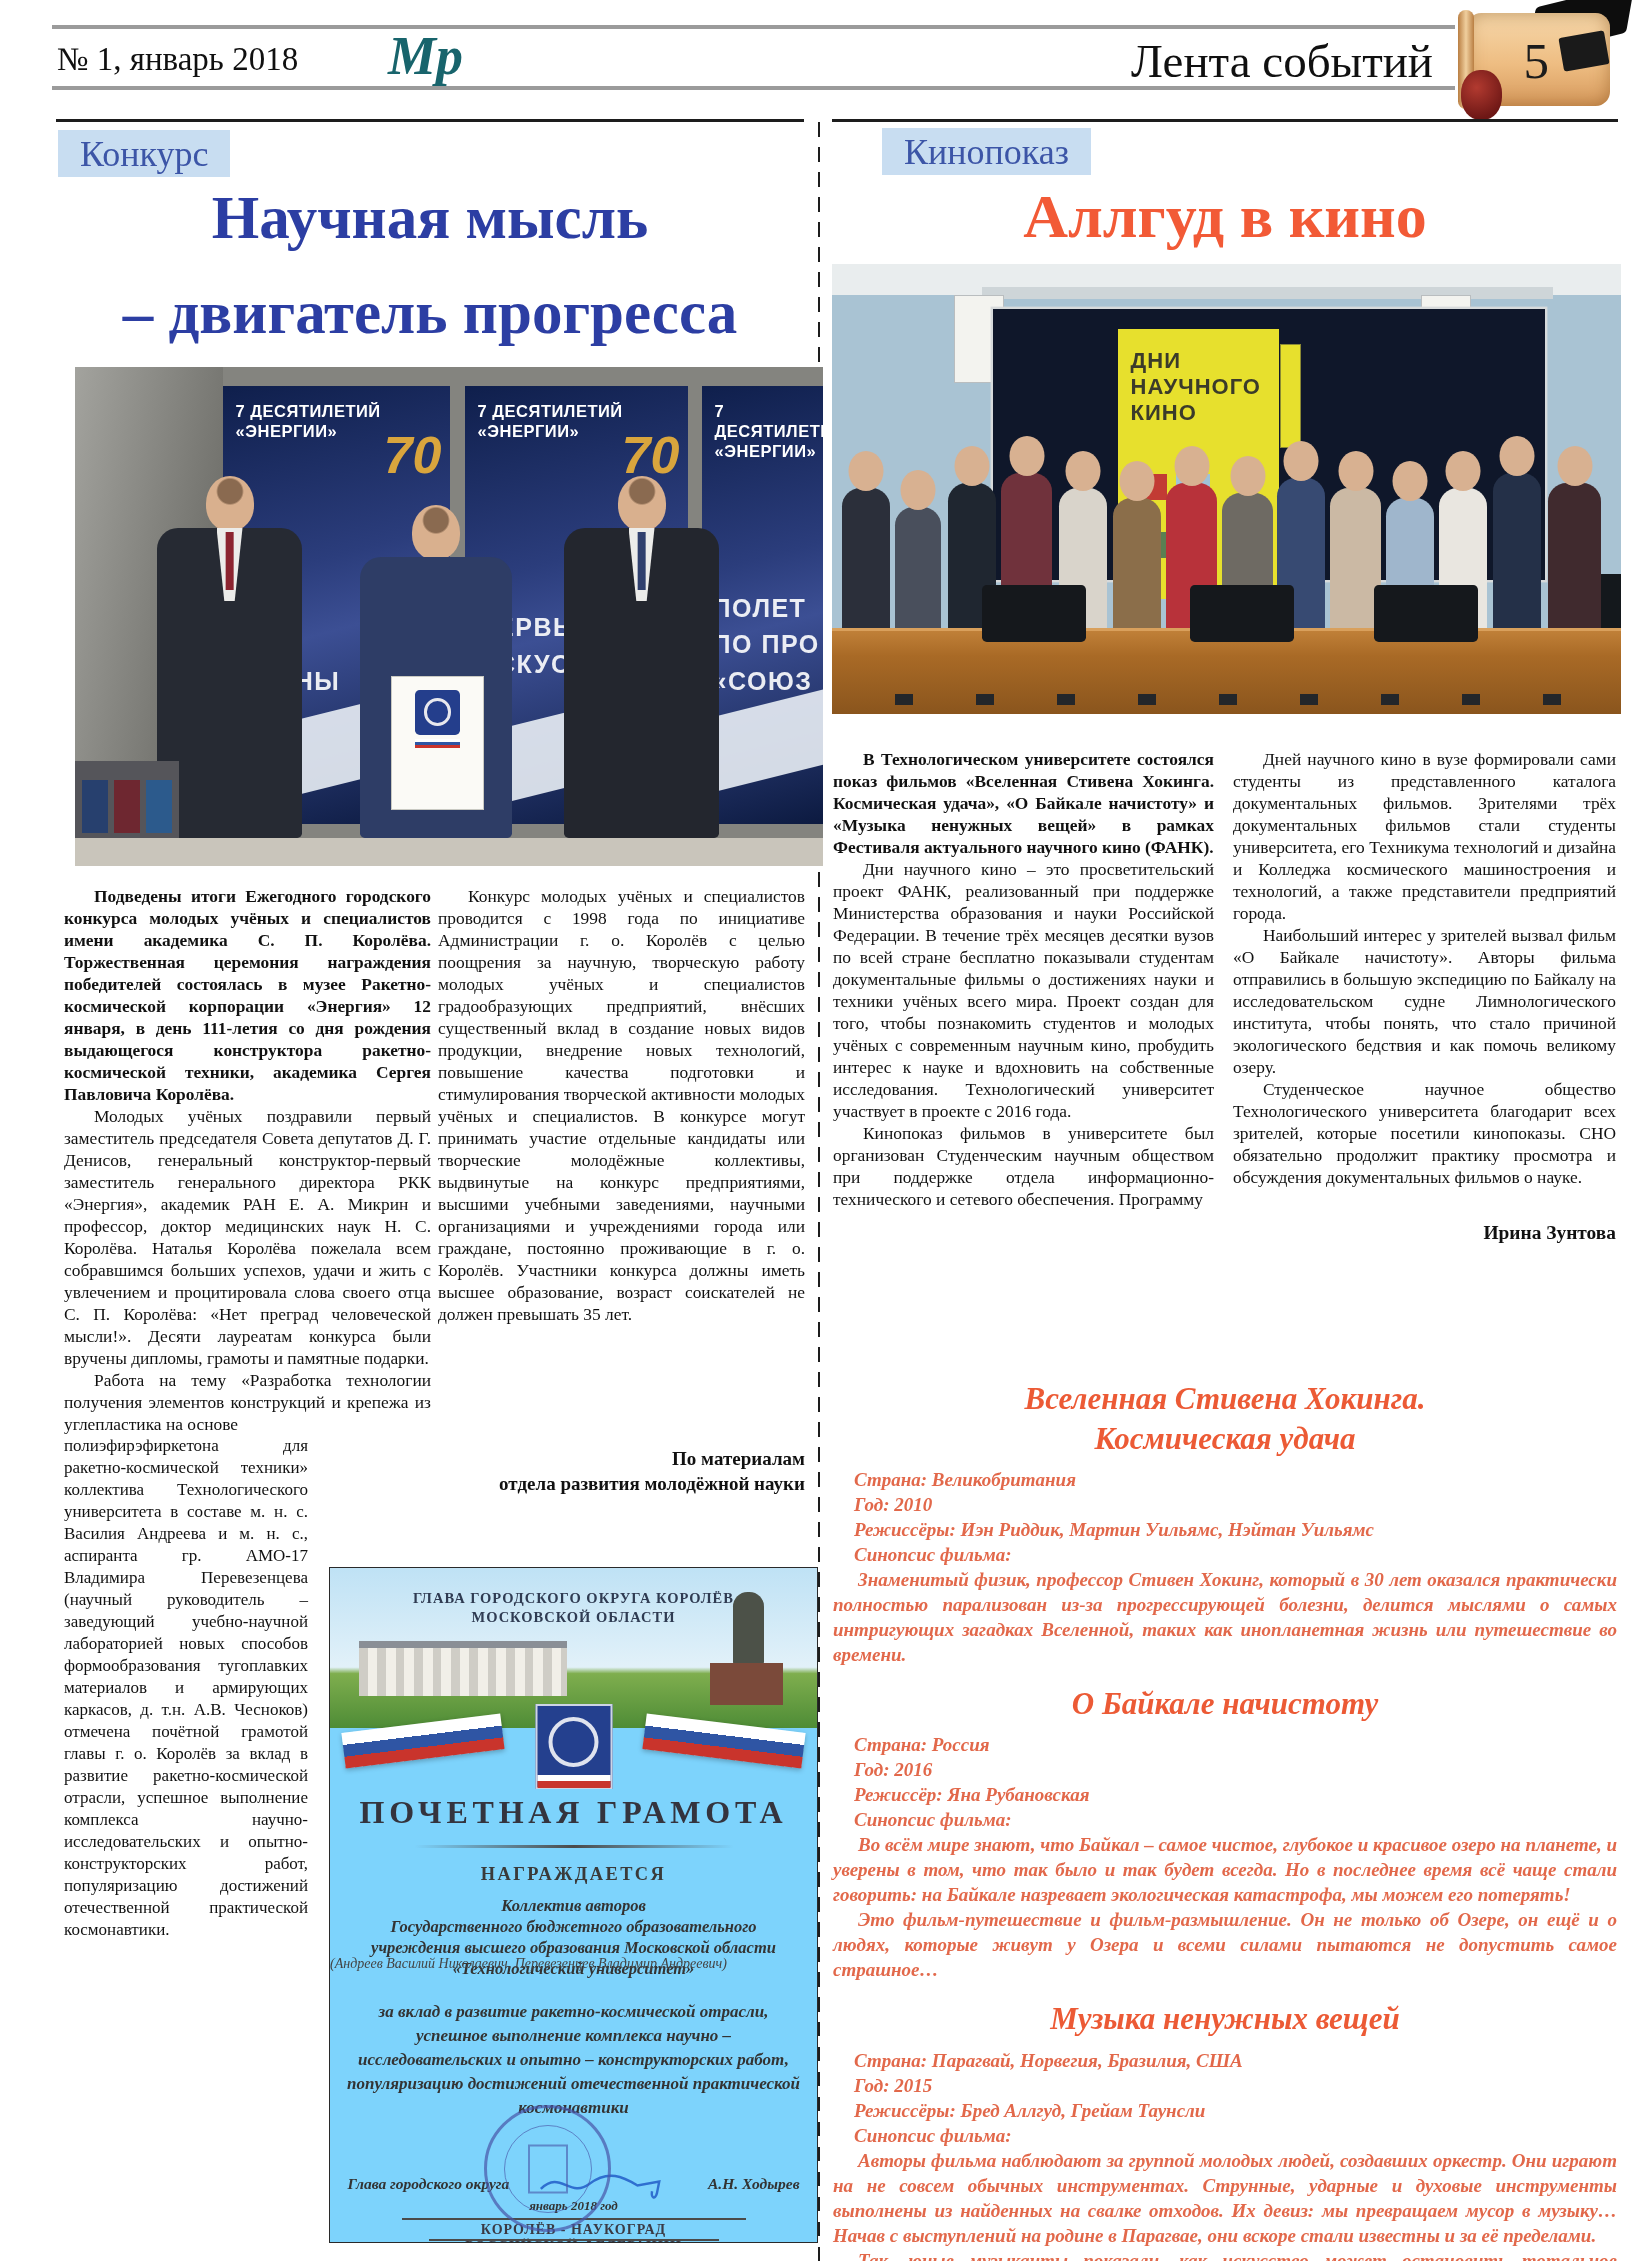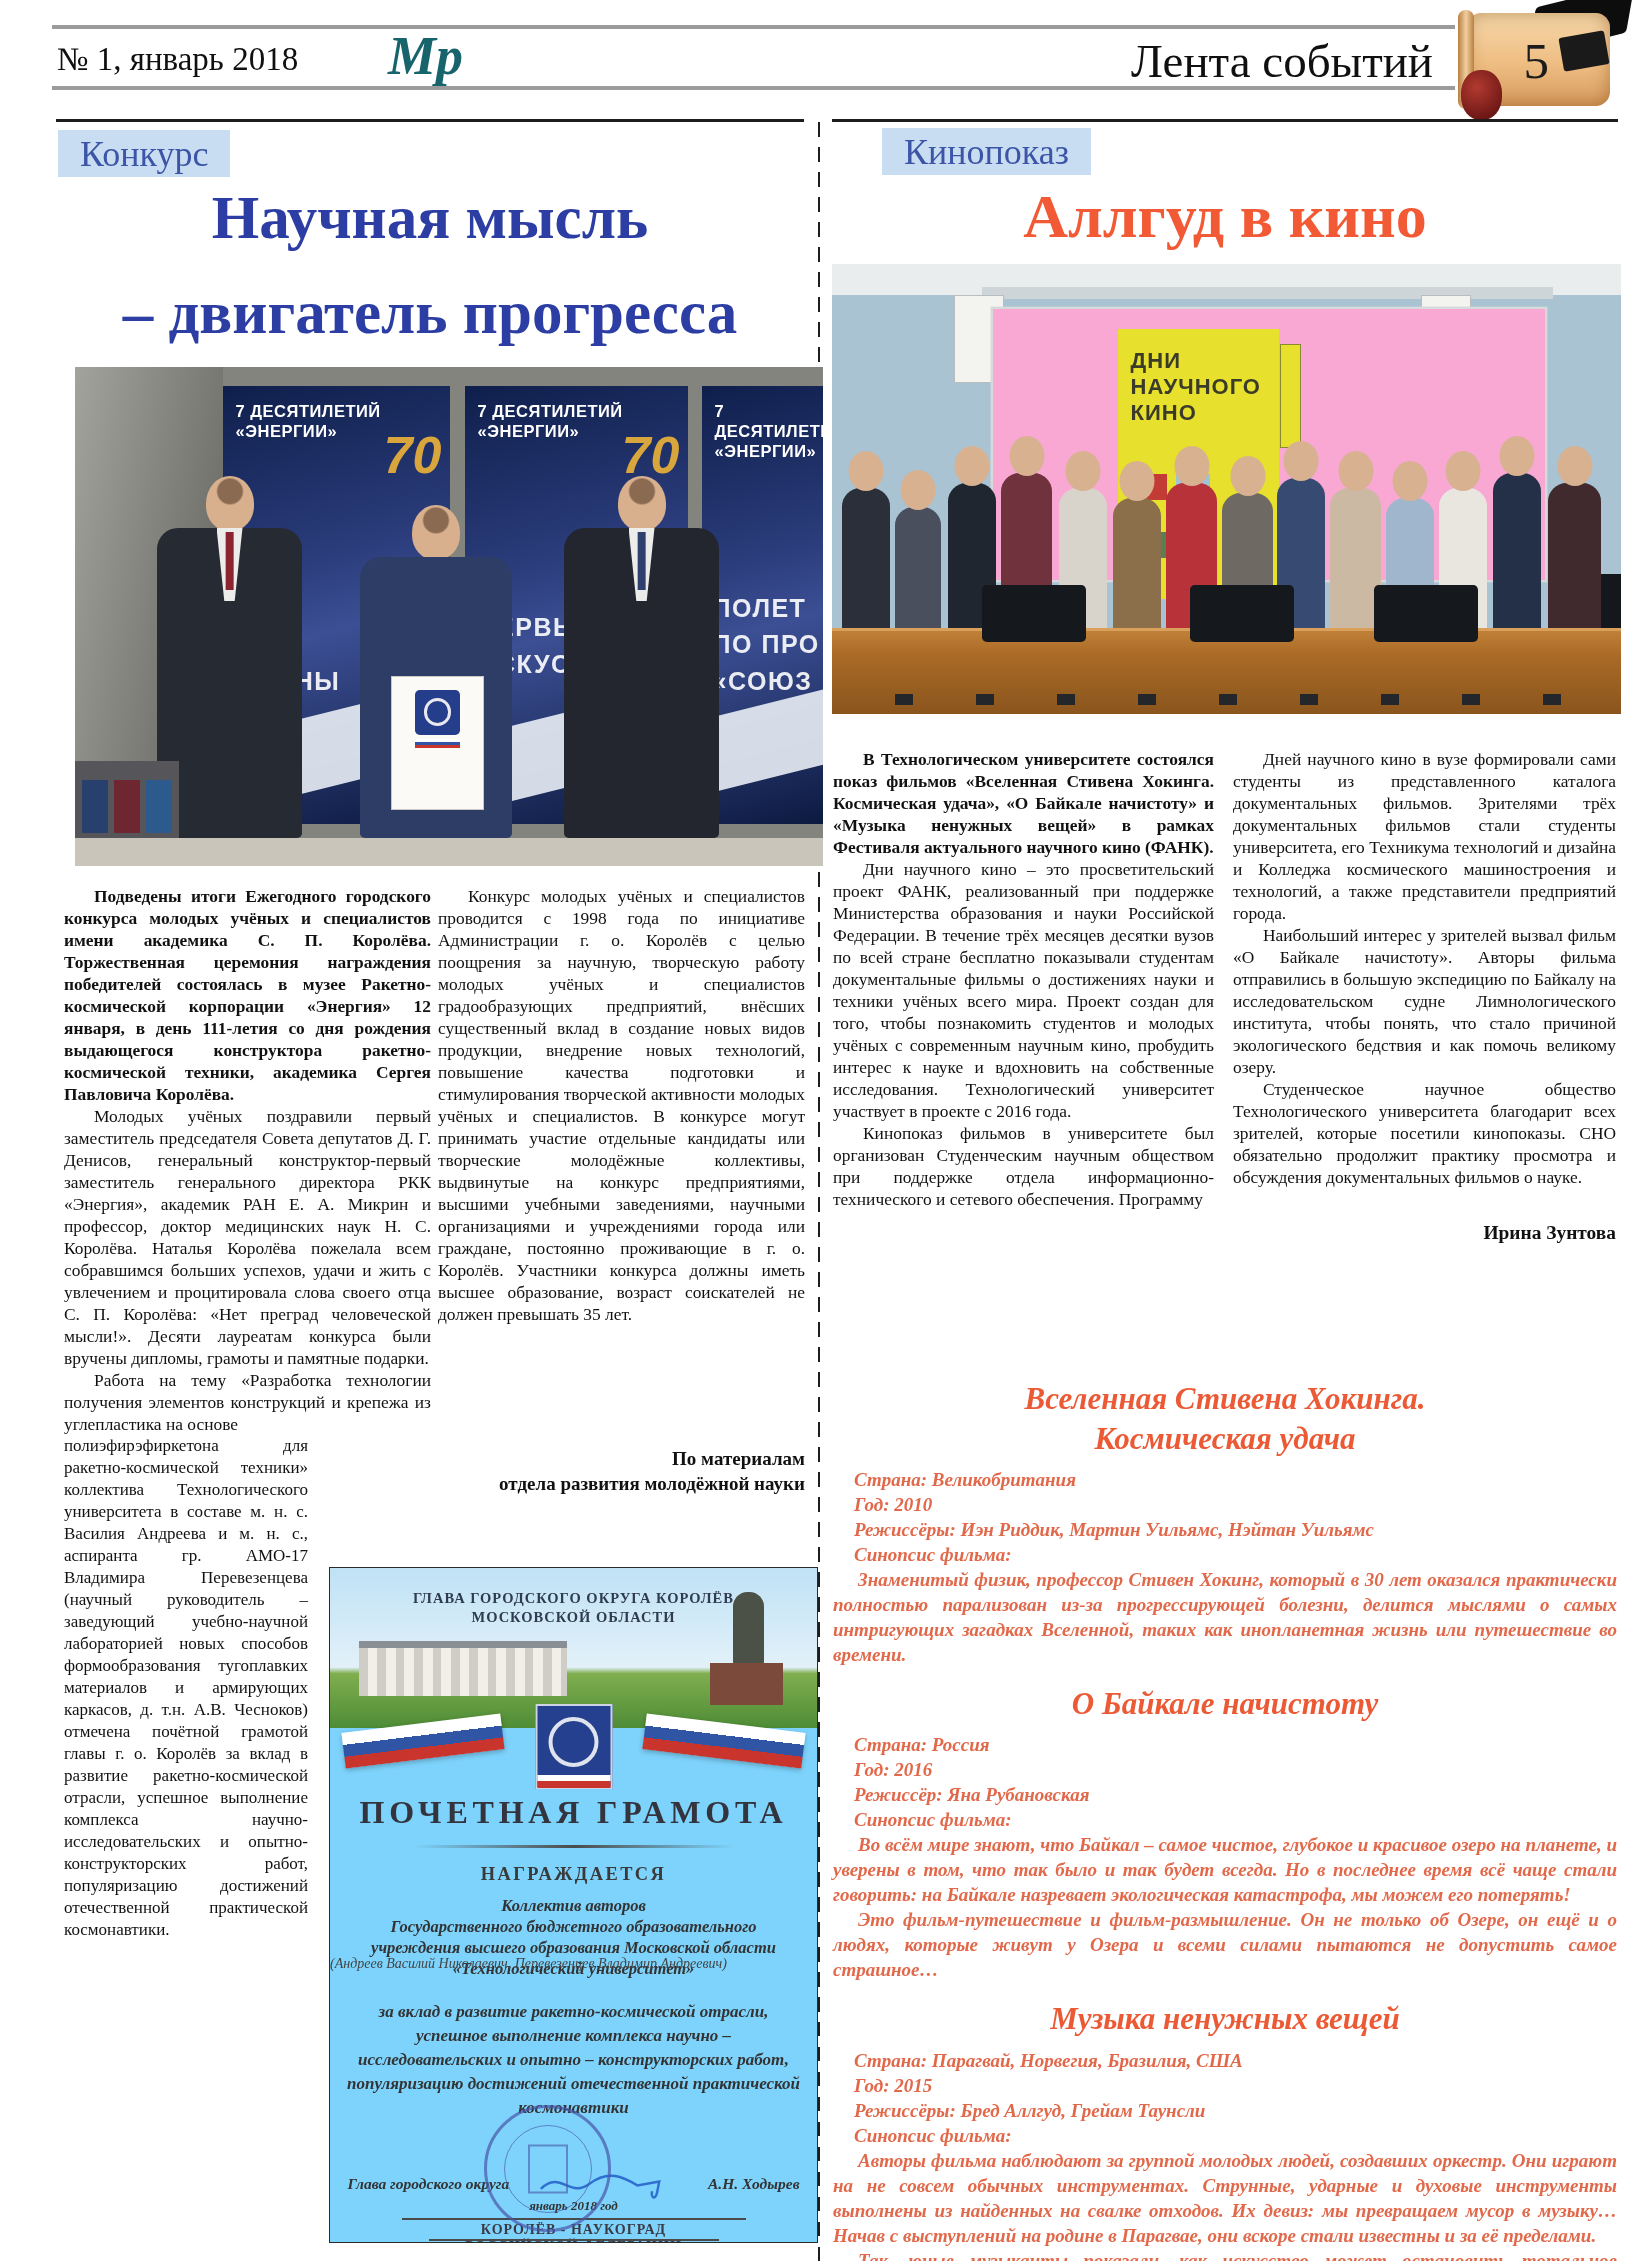--- a/index.html
+++ b/index.html
@@ -68,21 +68,21 @@
   .folder .f-flag { width:45px; height:8.7px; margin:4.8px auto 0;
     background:linear-gradient(180deg,#fff 0 33%,#2f55a4 33% 66%,#c9342c 66%); }
   .photo-floor { position:absolute; bottom:0; width:100%; height:28px; background:#c9c5bb; }
   .books { position:absolute; left:0; bottom:28px; width:104px; height:77px; background:#55555a; }
   .books i { position:absolute; bottom:4.8px; width:26px; height:53px; }
   .photo-right { position:absolute; left:832px; top:264px; width:789px; height:450px; background:#a9c3d3; overflow:hidden; }
   .ceiling { position:absolute; top:0; width:100%; height:31px; background:#e9edee; }
   .rail { position:absolute; top:23px; left:150px; width:571px; height:11.6px; background:#ced5d8; }
   .speaker { position:absolute; width:48px; height:86px; background:#f3f3ef; border:1px solid #b9bdbf; }
   .spk1 { left:122px; top:31px; } .spk2 { left:589px; top:31px; }
-  .screen { position:absolute; left:161px; top:45px; width:552px; height:271px; background:#f9a8d4;
+  .screen { position:absolute; left:161px; top:45px; width:552px; height:271px; background:#0f172a;
     box-shadow:0 0 0 2.4px #d7dadb; }
   .poster { position:absolute; left:125px; top:20.3px; width:161px; height:251px; background:#e7e02d; padding-top:18.4px; }
   .poster .p-line { font-family:"Liberation Sans",sans-serif; font-weight:bold; font-size:22px; line-height:26px;
     color:#3b3b2a; padding-left:12.6px; letter-spacing:1px; }
   .poster .thumb { position:absolute; width:34px; height:26px; }
   .poster .tag { position:absolute; right:-22px; top:14.5px; width:19.4px; height:102px; background:#e7e02d;
     border:1px solid #8b8a34; }
   .blackboard { position:absolute; right:0; top:310px; width:73px; height:97px; background:#14181c; }
   .person { position:absolute; bottom:81px; border-radius:18.4px 18.4px 0 0; }
   .person::before { content:""; position:absolute; top:-37px; left:50%; transform:translateX(-50%);

